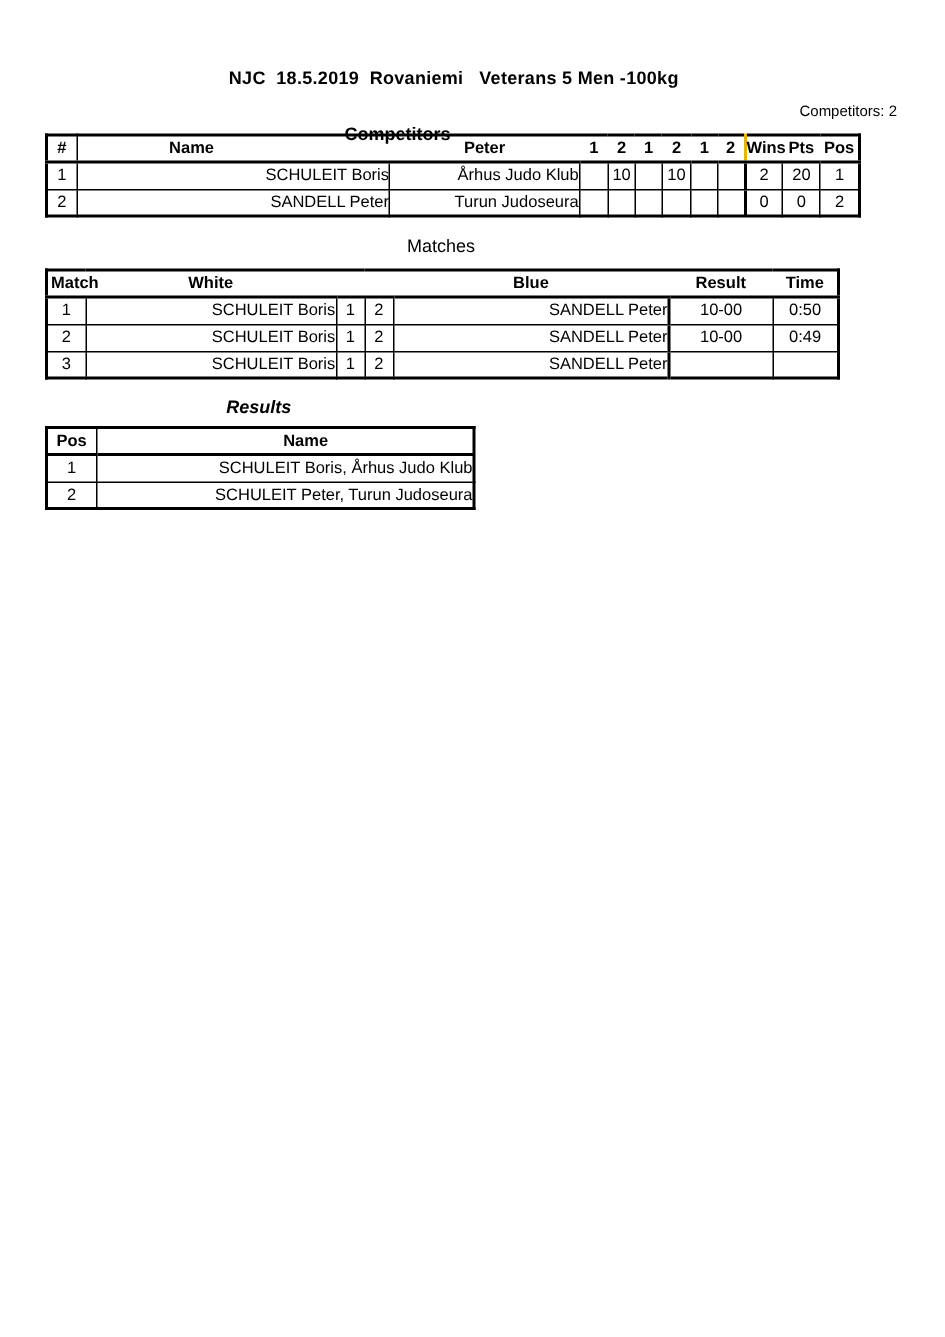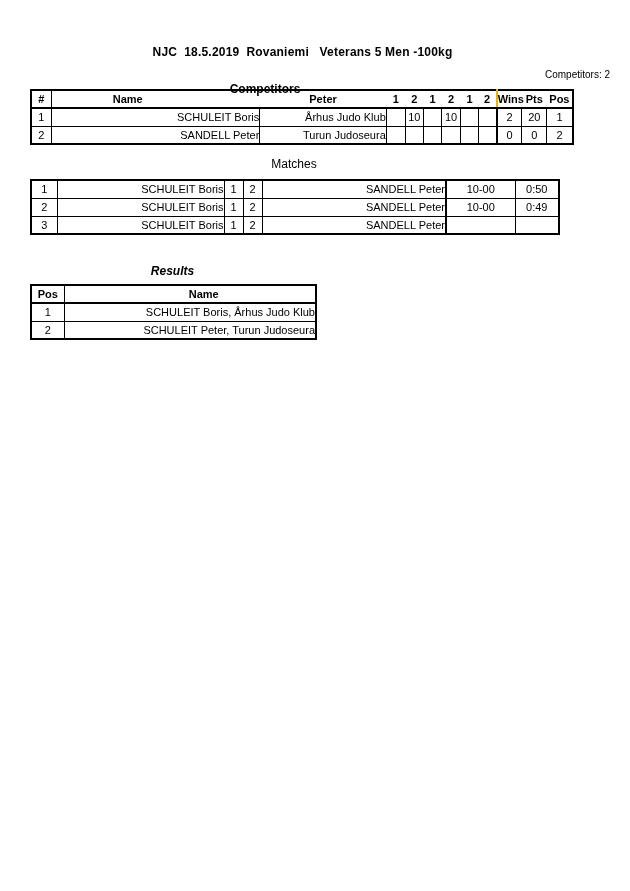--- a/index.html
+++ b/index.html
@@ -14,21 +14,21 @@
   .doc-title {
     position: absolute; top: 45px; left: 0; width: 605px;
     text-align: center; font-size: 12px; font-weight: bold;
     white-space: pre; letter-spacing: 0.2px;
   }
   .sub-competitors {
     position: absolute; top: 82px; left: 0; width: 530px;
     text-align: center; font-size: 12px; font-weight: bold;
   }
   .competitors-count {
-    position: absolute; top: 69px; right: 20px;
+    position: absolute; top: 69px; right: 32px;
     font-size: 10px; font-weight: normal;
   }
   .sub-matches {
     position: absolute; top: 157px; left: 0; width: 588px;
     text-align: center; font-size: 12px; font-weight: normal;
   }
   .sub-results {
     position: absolute; top: 264px; left: 0; width: 345px;
     text-align: center; font-size: 12px; font-weight: bold; font-style: italic;
   }
@@ -145,20 +145,29 @@
     <colgroup>
       <col style="width:26px">
         <col style="width:167px">
         <col style="width:19px">
         <col style="width:19px">
       <col style="width:184px">
         <col style="width:69px">
         <col style="width:44px">
     </colgroup>
     <tbody>
+        <tr>
+      <th class="th-match">Match</th>
+      <th class="c">White</th>
+      <th></th>
+      <th></th>
+      <th class="c">Blue</th>
+      <th class="c">Result</th>
+      <th class="c">Time</th>
+    </tr>
     <tr>
       <td class="c">1</td>
       <td class="l">SCHULEIT Boris</td>
       <td class="c">1</td>
       <td class="c">2</td>
       <td class="l">SANDELL Peter</td>
       <td class="c sep">10-00</td>
       <td class="c">0:50</td>
     </tr>
     <tr>

